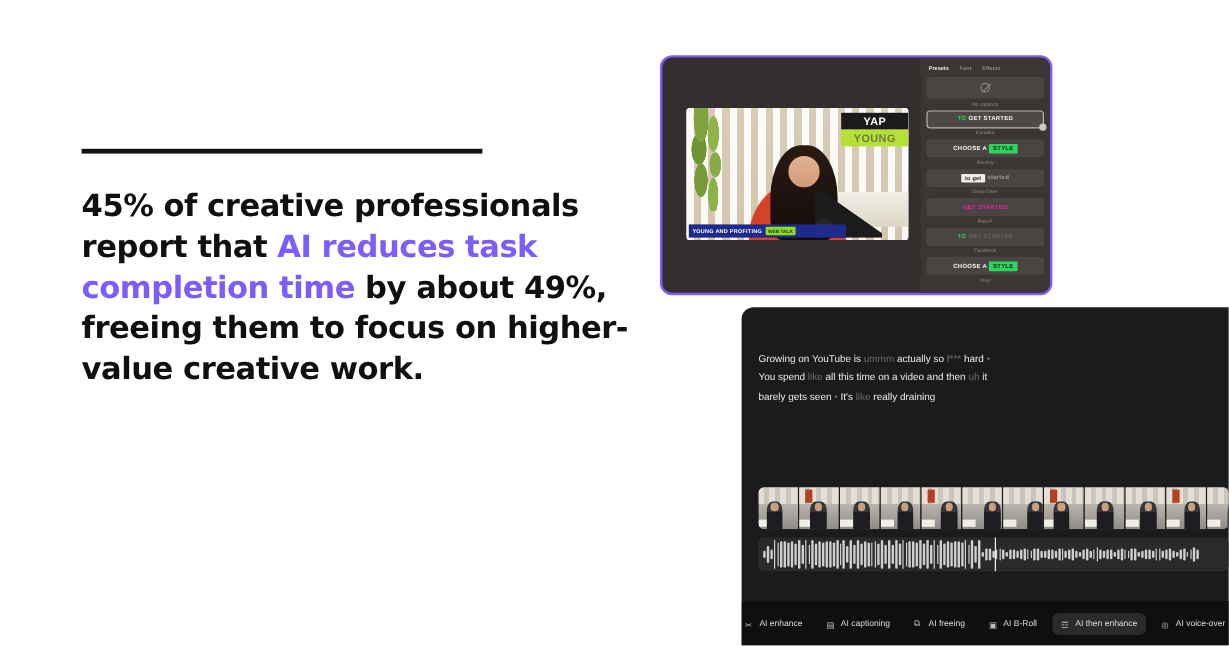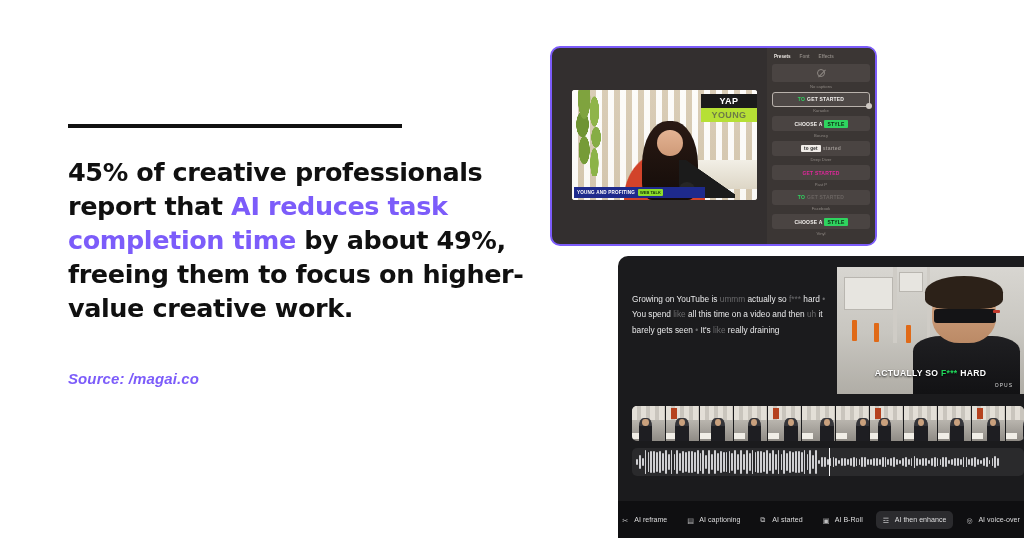--- a/index.html
+++ b/index.html
@@ -167,21 +167,20 @@
   .tb-ic { width:8px; height:8px; display:inline-block; opacity:.85; }
 </style>
 </head>
 <body>
 
 <div class="slide">
 
   <div class="left-col">
     <div class="rule"></div>
     <div class="body-copy"><span>45% of creative professionals report that </span><span class="hl">AI reduces task completion time</span><span> by about 49%, freeing them to focus on higher-value creative work.</span></div>
-    <div class="source">Source: /magai.co</div>
   </div>
 
   <div class="card-top">
 
     <div class="ct-stage">
       <div class="ct-video">
         <div class="vid-wall"></div>
         <div class="vid-plant"></div>
         <div class="vid-desk"></div>
         <div class="vid-chair"></div>
@@ -266,38 +265,20 @@
 
       </div>
     </div>
   </div>
 
   <div class="card-bot">
 
     <div class="cb-top">
       <div class="cb-transcript"><span>Growing on YouTube is </span><span class="filler">ummm</span><span> actually so </span><span class="filler">f***</span><span> hard </span><span class="filler">•</span><span> You spend </span><span class="filler">like</span><span> all this time on a video and then </span><span class="filler">uh</span><span> it barely gets seen </span><span class="filler">•</span><span> It's </span><span class="filler">like</span><span> really draining</span></div>
 
-      <div class="cb-video">
-        <div class="bg-shop"></div>
-        <div class="shop-panel" style="left:4%;top:8%;width:26%;height:26%;"></div>
-        <div class="shop-panel" style="left:33%;top:4%;width:13%;height:16%;"></div>
-        <div class="shop-pipe" style="left:30%;top:0;width:4px;height:60%;"></div>
-        <div class="shop-pipe" style="left:48%;top:0;width:3px;height:72%;"></div>
-        <div class="shop-orange" style="left:8%;top:42%;width:5px;height:16%;"></div>
-        <div class="shop-orange" style="left:20%;top:44%;width:5px;height:15%;"></div>
-        <div class="shop-orange" style="left:37%;top:46%;width:5px;height:14%;"></div>
-        <div class="cb-person">
-          <div class="p-body"></div>
-          <div class="p-head"></div>
-          <div class="p-hair"></div>
-          <div class="p-glasses"></div>
-        </div>
-        <div class="cb-caption"><span>ACTUALLY SO </span><span class="fg">F***</span><span> HARD</span></div>
-        <div class="cb-logo">OPUS</div>
-      </div>
     </div>
 
     <div class="cb-timeline">
       <div class="tl-strip">
           <div class="tl-frame">
             <div class="tf-top"></div>
             <div class="tf-table"></div>
             <div class="tf-guy" style="left:20%"></div>
           </div>
           <div class="tl-frame">
@@ -489,29 +470,29 @@
             <i style="height: 39.8891%;"></i>
             <i style="height: 28.0195%;"></i>
           </div>
         <div class="tl-playhead"></div>
       </div>
     </div>
 
     <div class="cb-toolbar">
         <div class="tb-item">
           <span class="tb-ic">✂</span>
-          <span>AI reframe</span>
+          <span>AI enhance</span>
         </div>
         <div class="tb-item">
           <span class="tb-ic">▤</span>
           <span>AI captioning</span>
         </div>
         <div class="tb-item">
           <span class="tb-ic">⧉</span>
-          <span>AI started</span>
+          <span>AI freeing</span>
         </div>
         <div class="tb-item">
           <span class="tb-ic">▣</span>
           <span>AI B-Roll</span>
         </div>
         <div class="tb-item active">
           <span class="tb-ic">☲</span>
           <span>AI then enhance</span>
         </div>
         <div class="tb-item">

